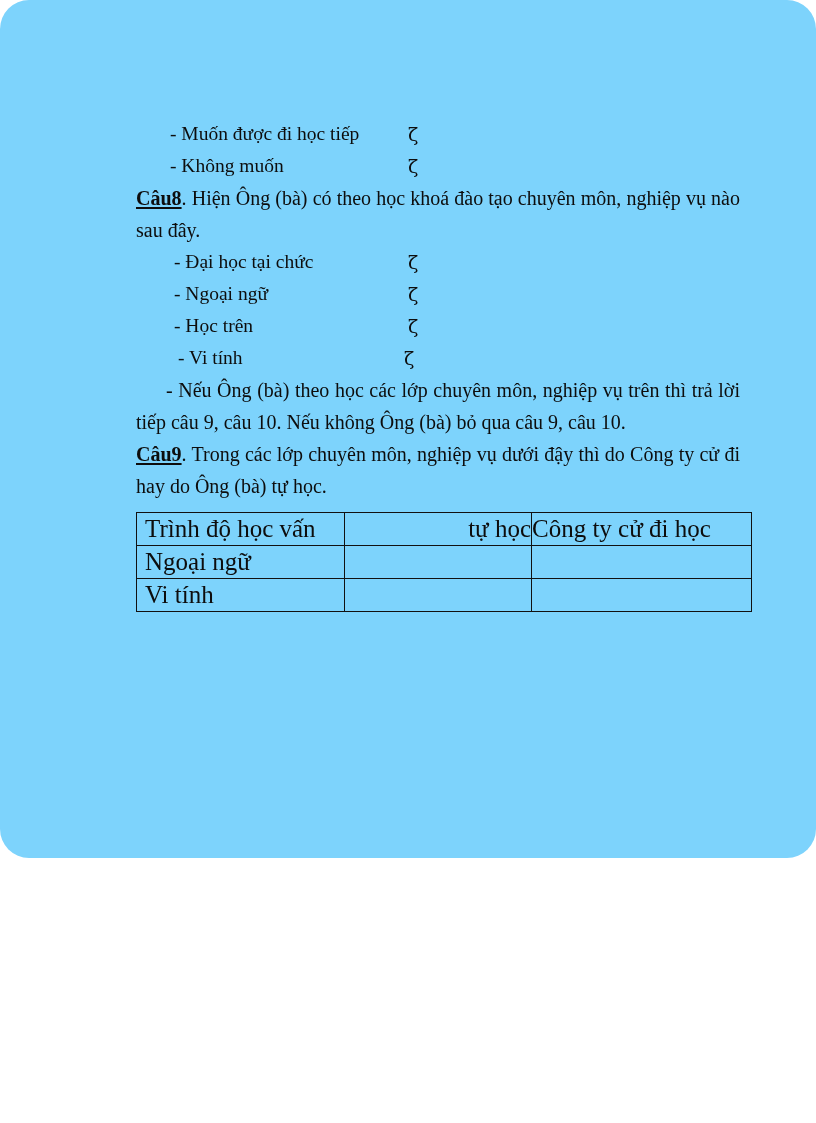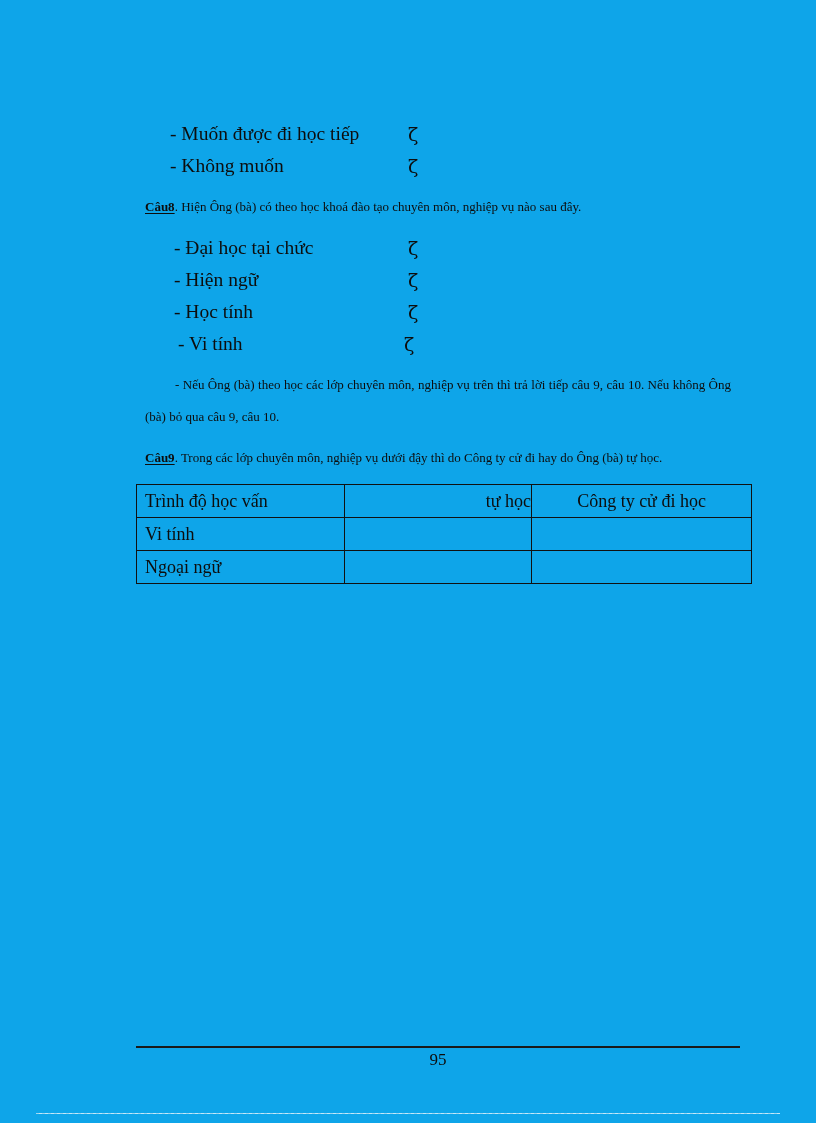--- a/index.html
+++ b/index.html
@@ -8,36 +8,37 @@
     background: #ffffff;
   }
   body {
     font-family: "Liberation Serif", "DejaVu Serif", serif;
     color: #0d0d0d;
     -webkit-font-smoothing: antialiased;
   }
   .page {
     position: relative;
     width: 816px;
-    height: 1123px;
-    background: #0ea5e9;
+    height: 858px;
+    background: #7dd3fc;
     overflow: hidden;
+    border-radius: 29px;
   }
   .content {
     position: absolute;
     left: 136px;
     top: 118px;
     width: 604px;
   }
 
   
   .para {
-    font-size: 13px;
+    font-size: 20px;
     line-height: 32px;
-    margin: 9px;
+    margin: 0;
     text-align: justify;
     text-justify: inter-word;
   }
 
   .q-label {
     font-weight: bold;
     text-decoration: underline;
     text-underline-offset: 2px;
   }
 
@@ -66,32 +67,32 @@
   .opt-row-abs {
     position: relative;
   }
 
   
   .tbl {
     border-collapse: collapse;
     table-layout: fixed;
     width: 604px;
     margin-top: 10px;
-    font-size: 18px;
+    font-size: 25px;
   }
   .tbl td {
     border: 1.3px solid #111111;
     height: 32px;
     padding: 0 0 0 8px;
     vertical-align: middle;
     line-height: 1.15;
   }
   .tbl td.c1 { width: 199px; }
   .tbl td.c2 { width: 186px; text-align: right; padding-left: 0; }
-  .tbl td.c3 { width: 219px; text-align: center; padding-left: 0; }
+  .tbl td.c3 { width: 219px; padding-left: 0; }
 
   
   .footer {
     position: absolute;
     left: 136px;
     top: 1046px;
     width: 604px;
   }
   .footer-rule {
     width: 100%;
@@ -136,52 +137,52 @@
     </div>
 
     <p class="para"><span class="q-label">Câu8</span><span>. Hiện  Ông (bà) có theo học khoá đào tạo chuyên môn, nghiệp vụ nào sau đây.</span></p>
 
     <div class="opt-row opt-row-abs ind-38">
       <span class="opt-label">- Đại học tại chức</span>
       <span class="opt-box box-col-b">ζ</span>
     </div>
 
     <div class="opt-row opt-row-abs ind-38">
-      <span class="opt-label">- Hiện ngữ</span>
+      <span class="opt-label">- Ngoại ngữ</span>
       <span class="opt-box box-col-b">ζ</span>
     </div>
 
     <div class="opt-row opt-row-abs ind-38">
-      <span class="opt-label">- Học tính</span>
+      <span class="opt-label">- Học trên</span>
       <span class="opt-box box-col-b">ζ</span>
     </div>
 
     <div class="opt-row opt-row-abs ind-42" style="padding-left:42px">
       <span class="opt-label">- Vi tính</span>
       <span class="opt-box" style="position:absolute;left:268px">ζ</span>
     </div>
 
     <p class="para" style="text-indent:30px">- Nếu Ông (bà) theo học các lớp chuyên môn, nghiệp vụ trên thì trả lời tiếp câu 9, câu 10. Nếu không Ông (bà) bỏ qua câu 9, câu 10.</p>
 
     <p class="para"><span class="q-label">Câu9</span><span>. Trong các lớp chuyên môn, nghiệp vụ dưới đậy thì do Công ty cử đi hay do Ông (bà) tự học.</span></p>
 
     <table class="tbl">
       <tbody>
         <tr>
           <td class="c1">Trình độ học vấn</td>
           <td class="c2">tự học</td>
           <td class="c3">Công ty cử đi học</td>
         </tr>
         <tr>
-          <td class="c1">Vi tính</td>
+          <td class="c1">Ngoại ngữ</td>
           <td class="c2"></td>
           <td class="c3"></td>
         </tr>
         <tr>
-          <td class="c1">Ngoại ngữ</td>
+          <td class="c1">Vi tính</td>
           <td class="c2"></td>
           <td class="c3"></td>
         </tr>
       </tbody>
     </table>
 
   </div>
 
   <div class="footer">
     <div class="footer-rule"></div>

